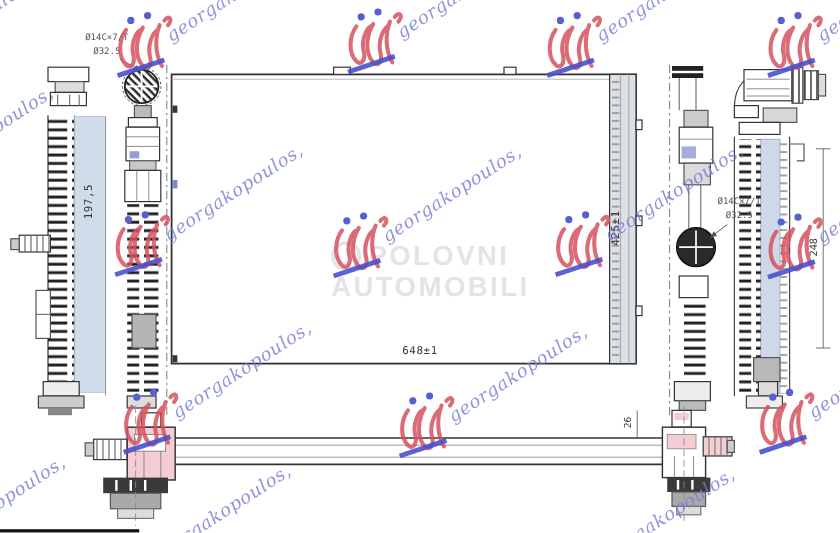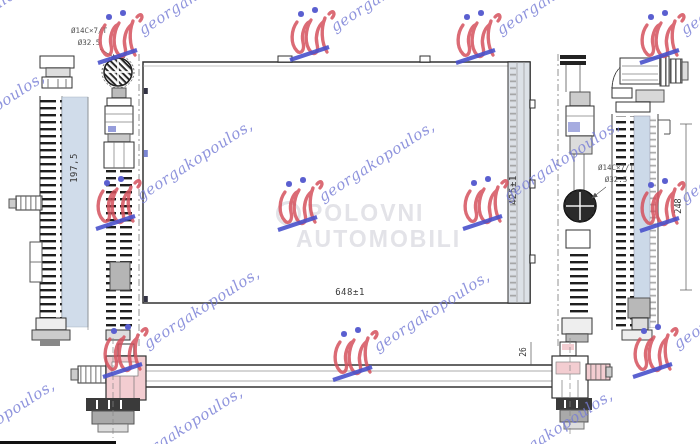--- a/index.html
+++ b/index.html
@@ -6,21 +6,21 @@
   #stage{position:relative;width:700px;height:444px;background:#ffffff;overflow:hidden;
          font-family:"DejaVu Sans",sans-serif;}
   svg text{font-family:"DejaVu Sans Mono","DejaVu Sans",monospace;fill:#3a3a3a;}
   .dimtext{font-size:9px;letter-spacing:.5px;}
   .notetext{font-size:7.5px;fill:#555;}
   
   .polovni{position:absolute;left:276px;top:200px;color:#e3e3e8;
            font-family:"Liberation Sans",sans-serif;font-weight:bold;z-index:3;}
   .p-row1{display:flex;align-items:center;gap:6px;font-size:23px;letter-spacing:2px;}
   .p-circle{display:inline-block;width:19px;height:19px;border:3px solid #e3e3e8;border-radius:50%;}
-  .p-row2{font-size:23px;letter-spacing:2px;margin-top:-1px;margin-left:20px;}
+  .p-row2{font-size:23px;letter-spacing:2px;margin-top:-1px;}
   
   .wm-text{position:absolute;z-index:5;font-family:"DejaVu Serif",serif;font-style:italic;
            font-size:15px;letter-spacing:.6px;color:rgba(118,124,214,.82);
            transform:rotate(-33deg);transform-origin:left center;white-space:nowrap;pointer-events:none;}
   .wm-logo{position:absolute;z-index:5;pointer-events:none;}
   #drawing{position:absolute;left:0;top:0;z-index:2;}
 </style>
 </head>
 <body>
 

